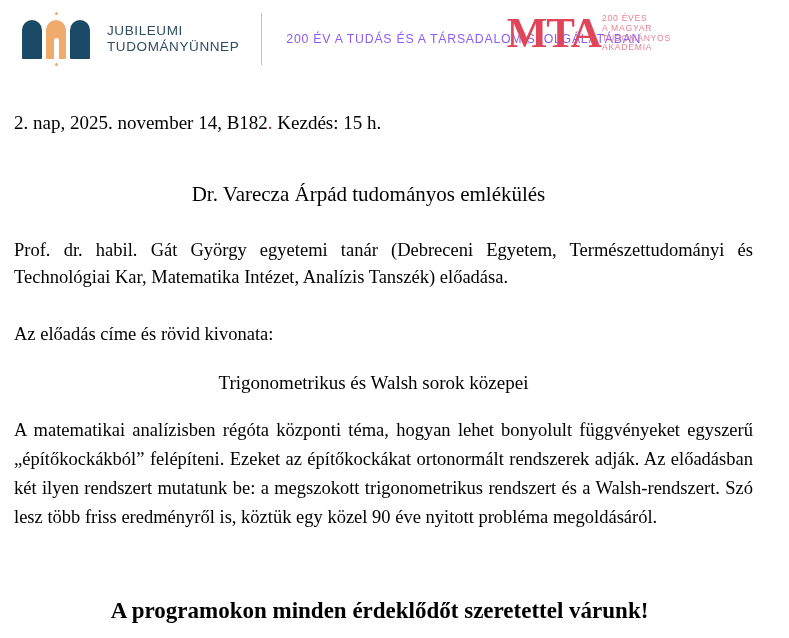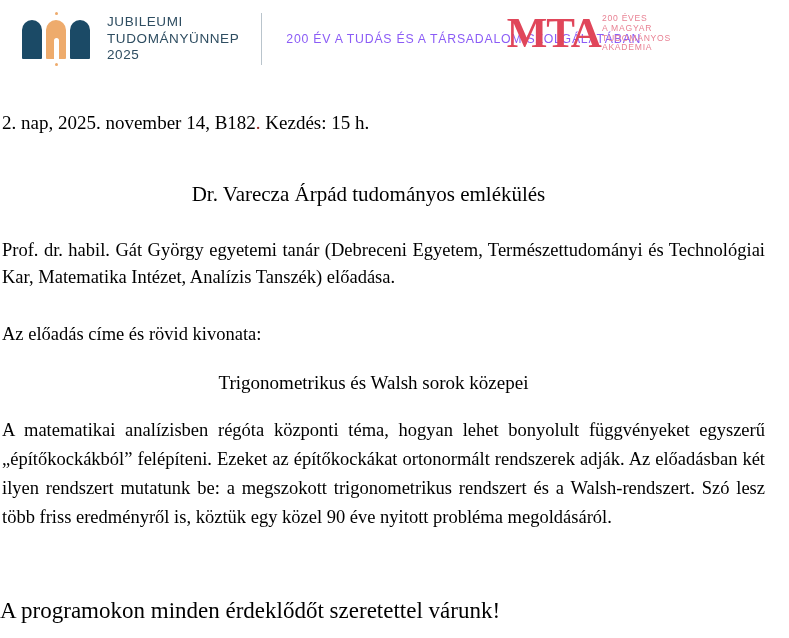--- a/index.html
+++ b/index.html
@@ -121,21 +121,21 @@
     font-family: "Liberation Sans", "DejaVu Sans", sans-serif;
     font-size: 8.6px;
     line-height: 9.8px;
     letter-spacing: 0.75px;
     color: #e88193;
     white-space: nowrap;
   }
 
   
   .doc {
-    padding: 0 2px;
+    padding: 0 14px;
     box-sizing: border-box;
     width: 767px;
   }
   .line-date {
     margin-top: 33px;
     font-size: 19px;
     line-height: 24px;
   }
   .red-dot { color: #9c2b22; }
 
@@ -169,43 +169,43 @@
     line-height: 29px;
     text-align: justify;
     text-justify: inter-word;
   }
 
   .closing {
     position: absolute;
     left: 0;
     right: 0;
     top: 596px;
-    text-align: left;
+    text-align: center;
     font-size: 23px;
     line-height: 30px;
     padding-right: 30px;
+    font-weight: bold;
   }
 </style>
 </head>
 <body>
 
 <div class="header">
 
   <div class="jub-logo">
     <div class="arch-mark">
       <span class="dot top"></span>
       <span class="arch left"></span>
       <span class="arch mid"></span>
       <span class="arch right"></span>
       <span class="dot bot"></span>
     </div>
     <div class="jub-text">
       <div>JUBILEUMI</div>
       <div>TUDOMÁNYÜNNEP</div>
-      <div>2025</div>
     </div>
   </div>
 
   <div class="divider"></div>
 
   <div class="tagline">200 ÉV A TUDÁS ÉS A TÁRSADALOM SZOLGÁLATÁBAN</div>
 
   <div class="mta-logo">
     <div class="mta-word">MTA</div>
     <div class="mta-sub">

